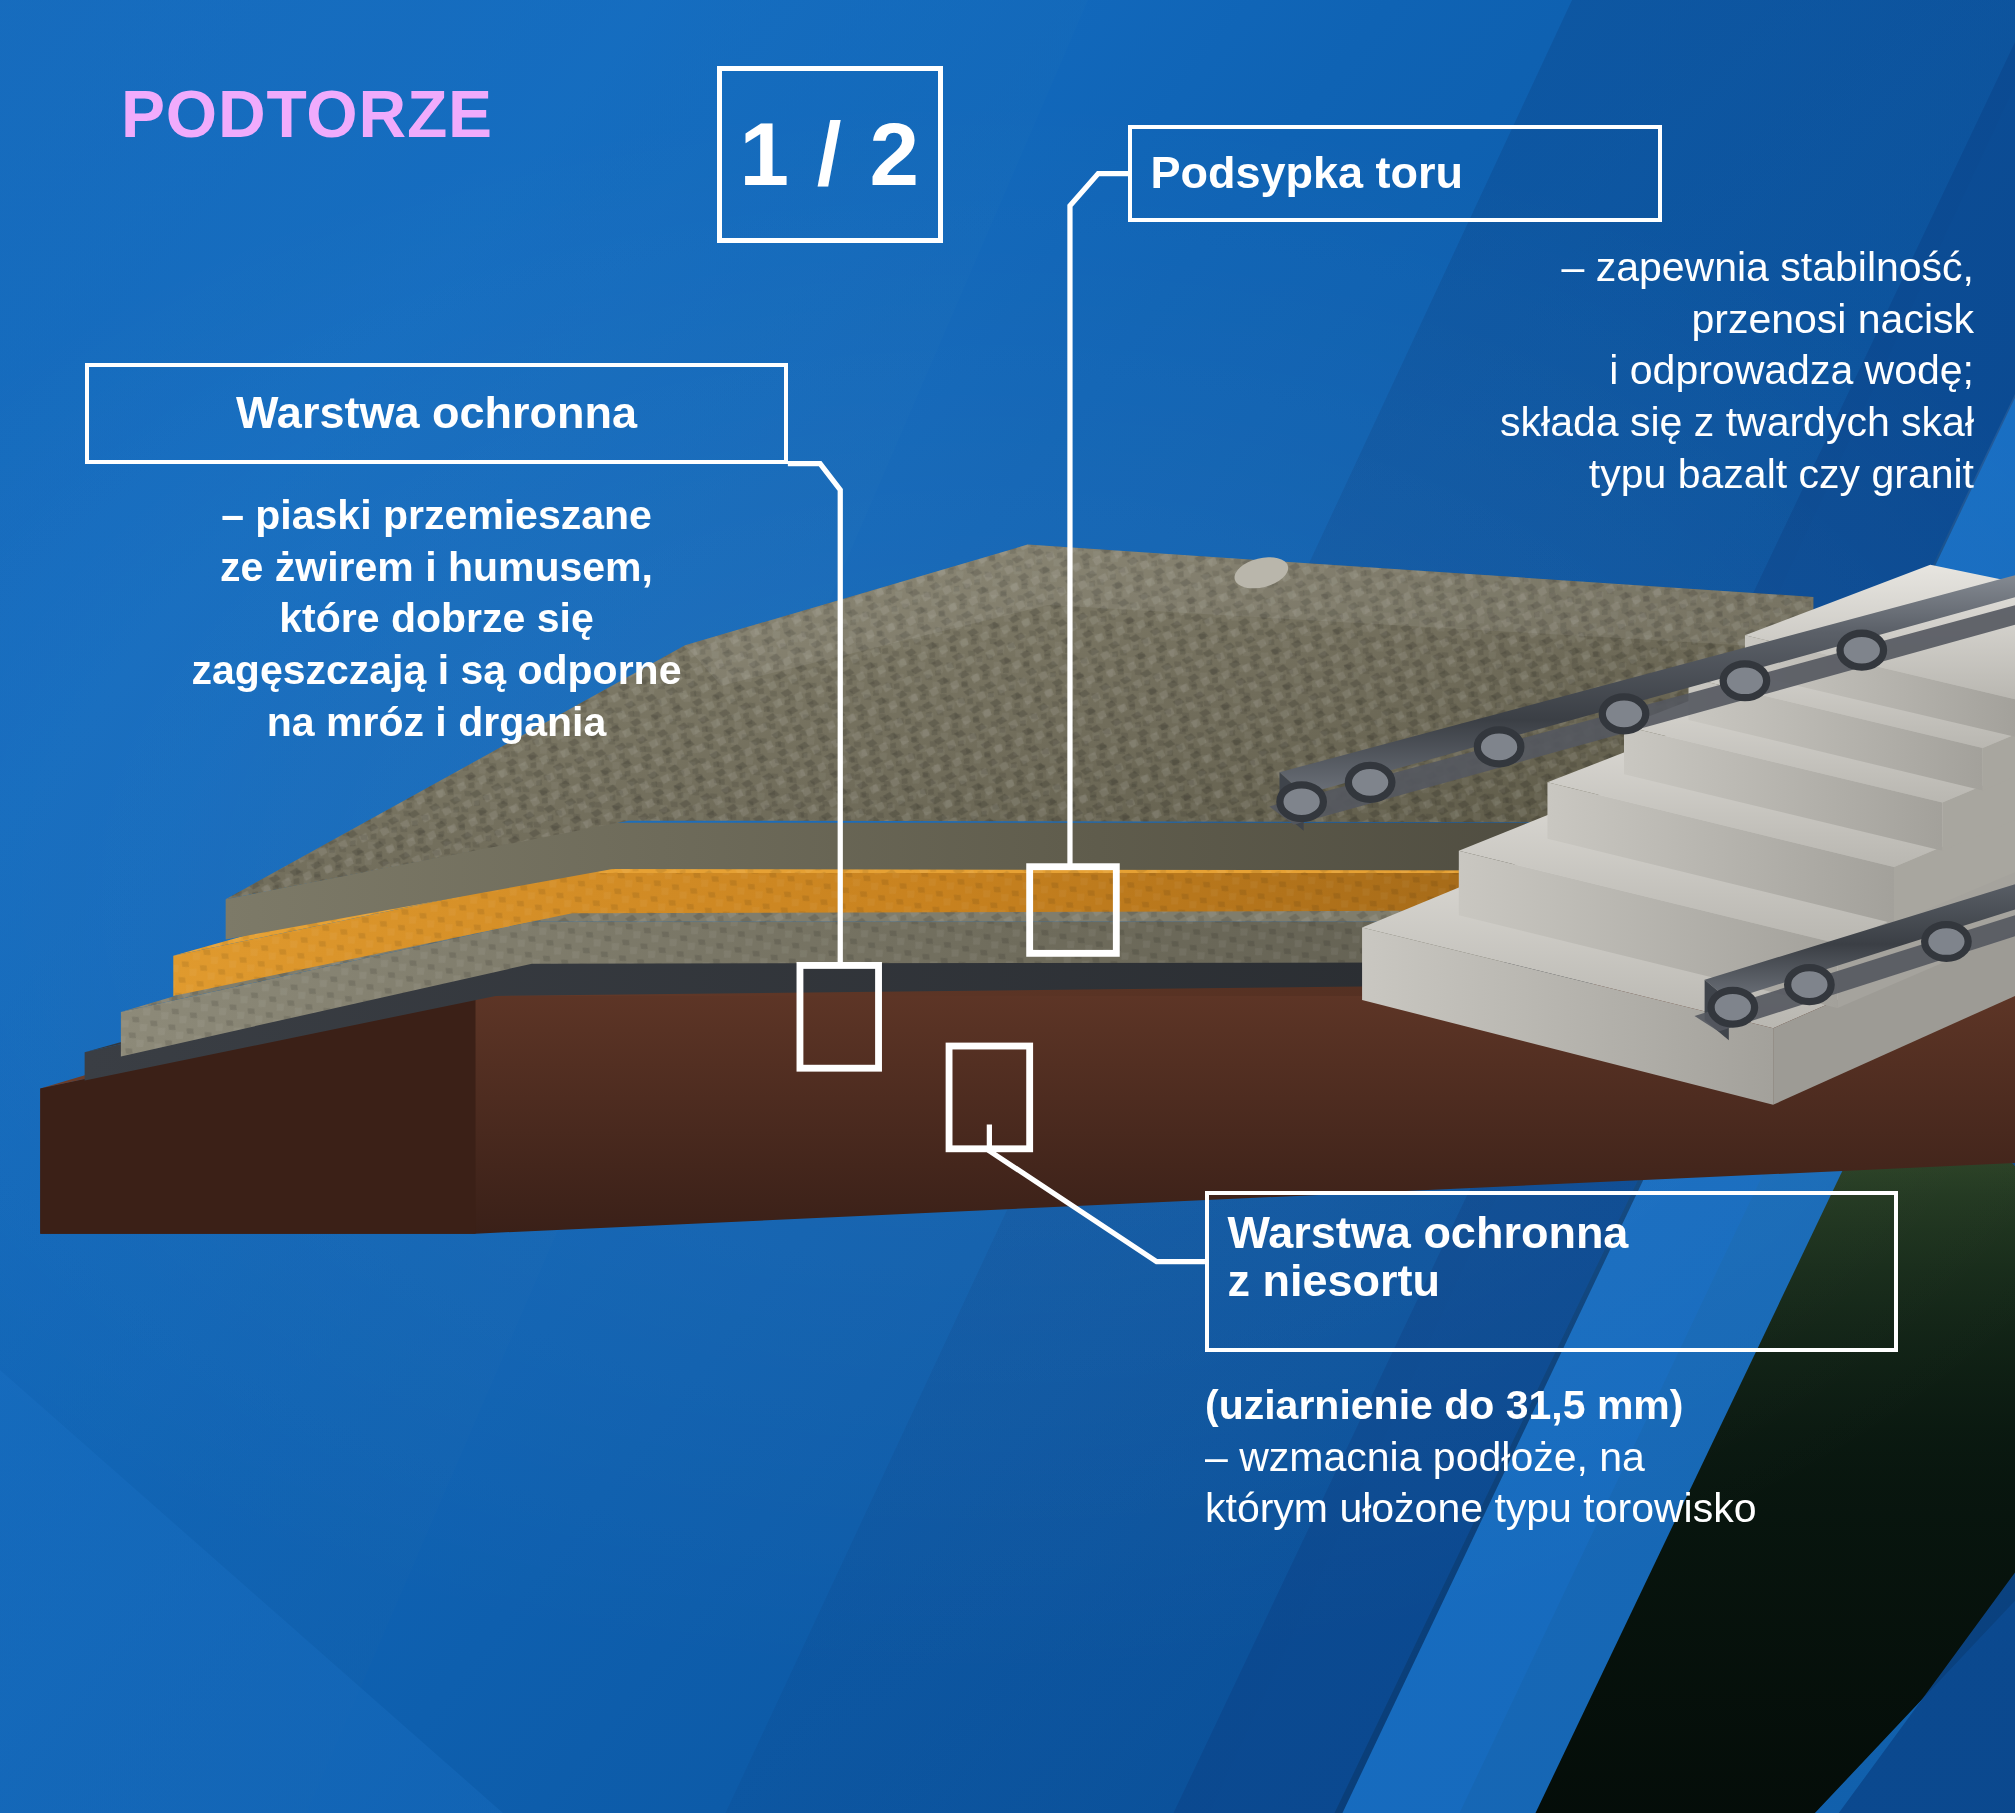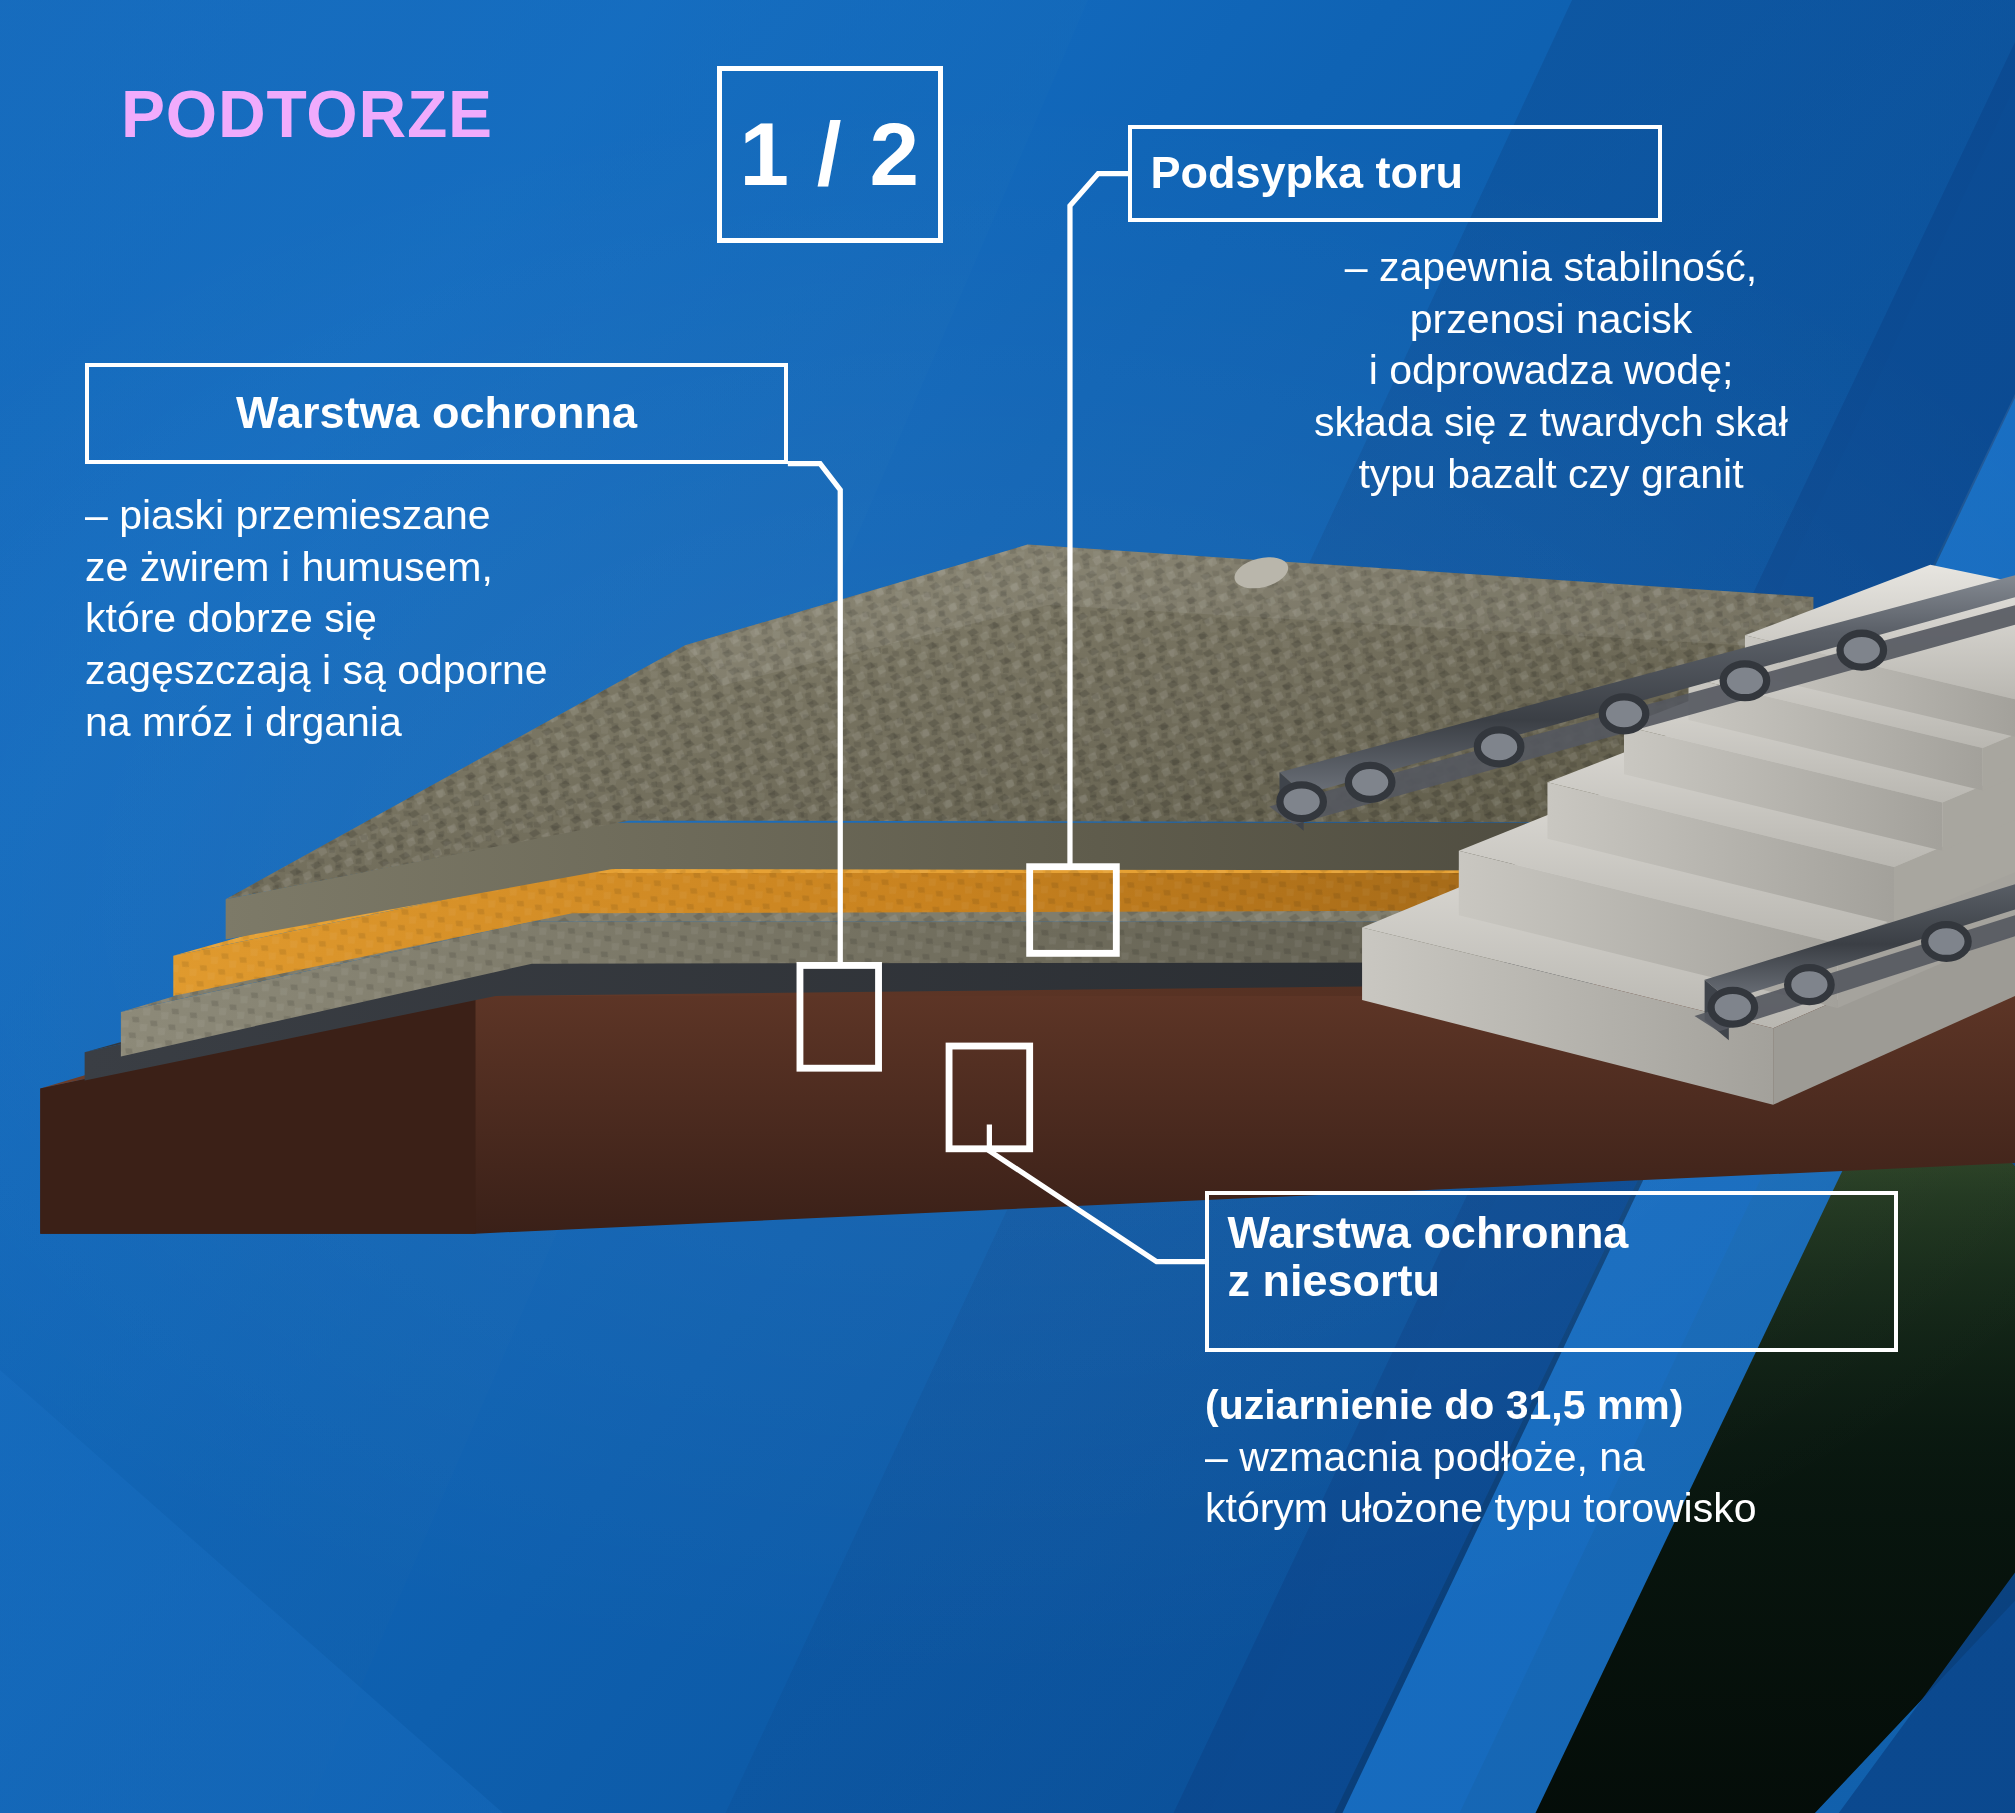--- a/index.html
+++ b/index.html
@@ -110,25 +110,25 @@
     display:flex; align-items:center;
     padding:0 18.5px;
     color:#fff; font-weight:bold; line-height:1.08;
   }
   .cbody {
     position:absolute; color:#fff; line-height:1.26;
   }
 
   
   #co1-box   { left:85px;  top:363px;  width:703px; height:101px; font-size:45px; justify-content:center; }
-  #co1-body  { left:85px;  top:490px; width:703px; font-size:41px; text-align:left; }
+  #co1-body  { left:85px;  top:490px; width:703px; font-size:41px; text-align:center;font-weight:bold; }
 
   
   #co2-box   { left:1128px; top:125px;  width:534px; height:97px; font-size:45px; }
-  #co2-body  { left:1128px; top:242px;  width:846px; font-size:41px; text-align:center; }
+  #co2-body  { left:1128px; top:242px;  width:846px; font-size:41px; text-align:right; }
 
   
   #co3-box   { left:1205px; top:1191px; width:693px; height:161px; font-size:45px; }
   #co3-body  { left:1205px; top:1380px; width:899px; font-size:41px; text-align:left; }
   #co3-body b { font-weight:bold; display:block; }
 </style>
 </head>
 <body>
 
 <div id="stage">

